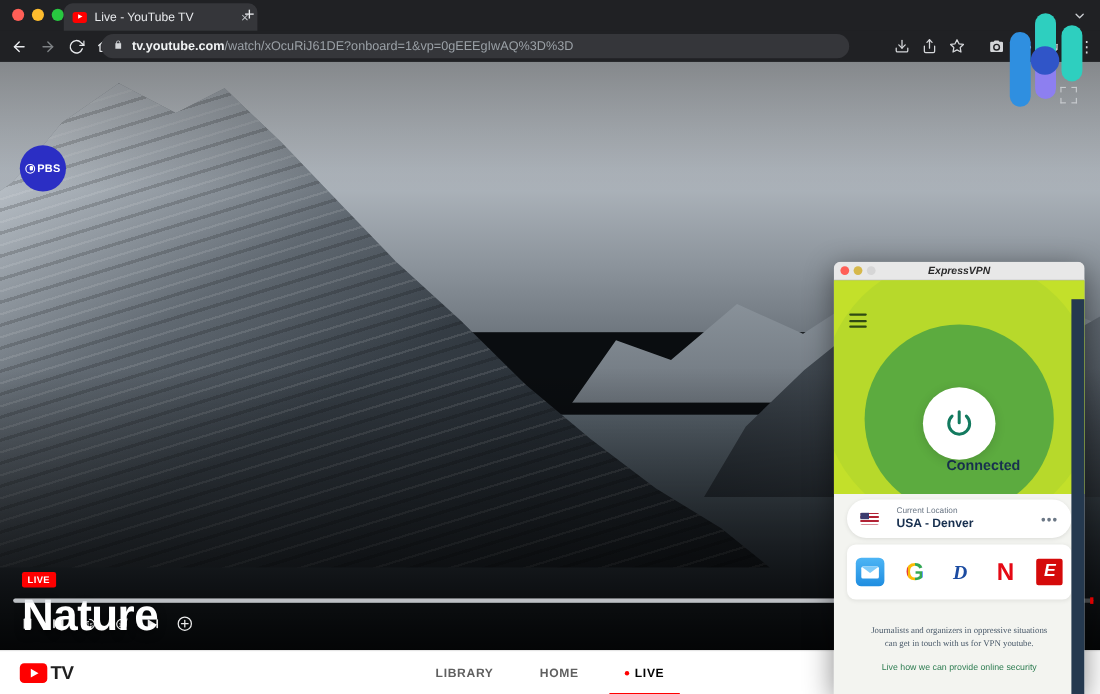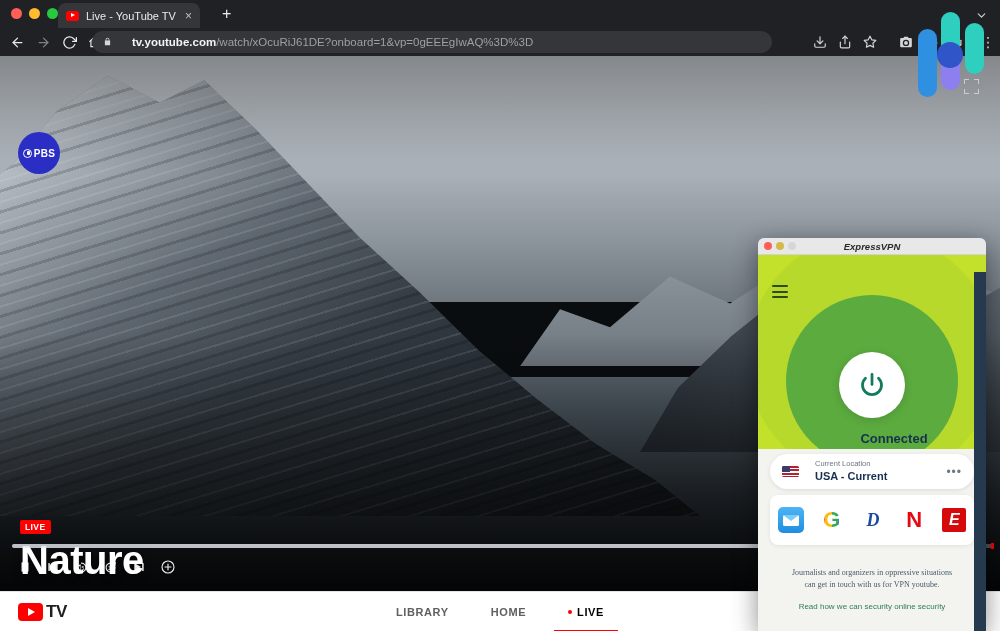--- a/index.html
+++ b/index.html
@@ -12,40 +12,40 @@
   }
   #root { position: relative; width: 1000px; height: 631px; overflow: hidden; }
 
   
   .browser-chrome { position: absolute; inset: 0 0 auto 0; height: 56px; background: #202124; z-index: 5; }
   .tabstrip { position: relative; height: 28px; background: #202124; }
   .traffic { position: absolute; left: 11px; top: 8px; display: flex; gap: 7px; }
   .tl { width: 11px; height: 11px; border-radius: 50%; }
   .tl.r { background: #ff5f57; } .tl.y { background: #febc2e; } .tl.g { background: #28c840; }
 
-  .tab { position: absolute; left: 58px; top: 3px; width: 142px; height: 25px;
+  .tab { position: absolute; left: 58px; top: 3px; width: 176px; height: 25px;
          background: #35363a; border-radius: 8px 8px 0 0; display: flex; align-items: center; padding: 0 8px; }
   .tab-favicon { width: 13px; height: 10px; background: #ff0000; border-radius: 2.5px;
                  position: relative; flex: 0 0 auto; }
   .tab-favicon::after { content: ""; position: absolute; left: 5px; top: 2.4px;
                  border-left: 4px solid #fff; border-top: 2.6px solid transparent; border-bottom: 2.6px solid transparent; }
   .tab-title { color: #e8eaed; font-size: 11px; margin-left: 7px; white-space: nowrap;
                overflow: hidden; text-overflow: ellipsis; flex: 1; }
   .tab-close { color: #bdc1c6; font-size: 12px; line-height: 1; padding-left: 4px; }
   .new-tab { position: absolute; left: 222px; top: 6px; color: #e8eaed; font-size: 16px; line-height: 16px; }
 
   .toolbar { position: relative; height: 28px; display: flex; align-items: center; }
   .nav-btns { display: flex; align-items: center; gap: 2px; margin-left: 5px; }
   .nav-btn { width: 24px; height: 24px; display: flex; align-items: center; justify-content: center;
              color: #e8eaed; }
   .nav-btn.dim { color: #7e8285; }
   .nav-btn svg { display: block; }
 
   .omnibox { position: absolute; left: 92px; top: 3px; width: 680px; height: 22px;
-             background: #35363a; border-radius: 11px; display: flex; align-items: center; padding: 0 11px; gap: 12px; }
+             background: #35363a; border-radius: 11px; display: flex; align-items: center; padding: 0 11px; }
   .lock { margin-right: 8px; flex: 0 0 auto; }
   .url { font-size: 11.5px; white-space: nowrap; overflow: hidden; }
   .url .host { color: #f1f3f4; font-weight: bold; }
   .url .path { color: #9aa0a6; }
 
   .tb-right { position: absolute; right: 4px; top: 2px; display: flex; align-items: center; gap: 1px; }
   .tb-ic { width: 24px; height: 24px; display: flex; align-items: center; justify-content: center; color: #d4d6d9; }
   .tb-sep { width: 10px; }
   .kebab { color: #d4d6d9; font-size: 14px; width: 16px; text-align: center; letter-spacing: 0; line-height: 1; }
 
@@ -140,21 +140,21 @@
   .ring1 { width: 330px; height: 330px; bottom: -62px; background: #c3e02a; }
   .ring2 { width: 250px; height: 250px; bottom: -34px; background: #b7d92b; }
   .ring3 { width: 172px; height: 172px; bottom: -18px; background: #5cab3f; }
   .hamburger { position: absolute; left: 14px; top: 30px; z-index: 3; }
   .hamburger i { display: block; width: 16px; height: 2px; background: #2f4a13; margin-bottom: 3.5px; border-radius: 1px; }
 
   .power { position: absolute; left: 50%; top: 97px; transform: translateX(-50%);
            width: 66px; height: 66px; border-radius: 50%; background: #fff; z-index: 4;
            display: flex; align-items: center; justify-content: center;
            box-shadow: 0 2px 10px rgba(0,0,0,.14); }
-  .vpn-status { position: absolute; left: 0; right: 0; top: 176px; text-align: center;
+  .vpn-status { position: absolute; left: 0; right: 0; top: 160px; text-align: center;
                 font-size: 13px; font-weight: bold; color: #18304f; margin-left: 44px; }
 
   .loc-card { position: absolute; left: 12px; right: 12px; top: 199px; height: 35px;
               background: #fff; border-radius: 18px; display: flex; align-items: center;
               padding: 0 12px; box-shadow: 0 1px 4px rgba(0,0,0,.10); }
   .flag { width: 17px; height: 11px; border-radius: 1.5px; overflow: hidden; position: relative;
           flex: 0 0 auto; background: #fff; }
   .flag .stripes { position: absolute; inset: 0;
           background: repeating-linear-gradient(180deg, #b22234 0 1.7px, #fff 1.7px 3.4px); }
   .flag .canton { position: absolute; left: 0; top: 0; width: 8px; height: 6px; background: #3c3b6e; }
@@ -434,39 +434,39 @@
 
       <div class="vpn-status">Connected</div>
 
       <div class="loc-card">
         <div class="flag">
           <div class="stripes"></div>
             <div class="canton"></div>
         </div>
         <div class="loc-txt">
           <div class="loc-label">Current Location</div>
-          <div class="loc-name">USA - Current</div>
+          <div class="loc-name">USA - Denver</div>
         </div>
         <div class="loc-more">•••</div>
       </div>
 
       <div class="shortcuts">
         <div class="sc sc-mail">
             <div class="env"></div>
           </div>
         <div class="sc sc-google">G</div>
         <div class="sc sc-disney">D</div>
         <div class="sc sc-netflix">N</div>
         <div class="sc sc-espn">E</div>
       </div>
 
       <div class="vpn-foot">
         <div class="foot-txt">Journalists and organizers in oppressive situations</div>
         <div class="foot-txt">can get in touch with us for VPN youtube.</div>
-        <a class="foot-link">Read how we can security online security</a>
+        <a class="foot-link">Live how we can provide online security</a>
       </div>
 
       <div class="vpn-edge"></div>
     </div>
   </div>
 
   <div class="ytbar">
     <div class="yt-logo">
       <div class="yt-play"></div>
       <div class="yt-tv">TV</div>

